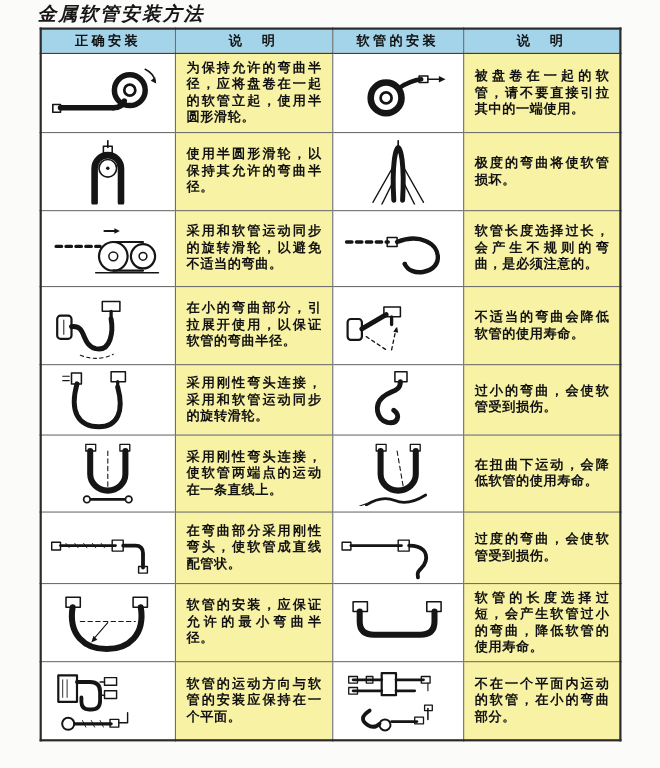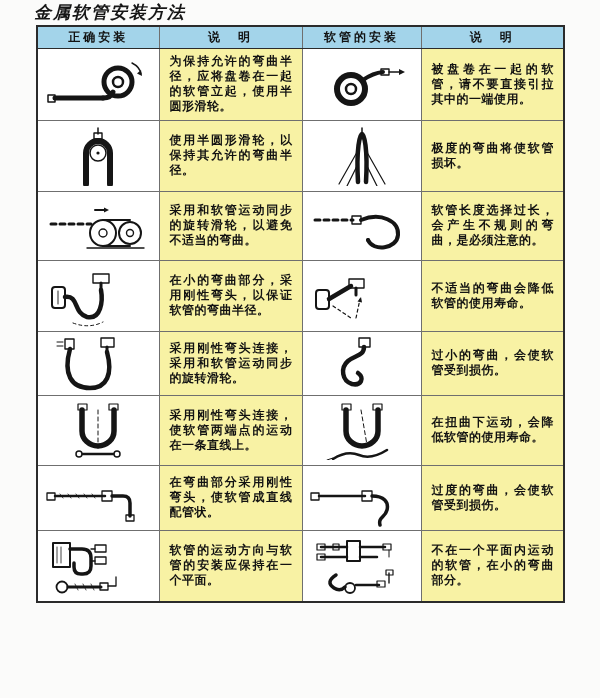--- a/index.html
+++ b/index.html
@@ -152,21 +152,21 @@
     <td class="img">
       <svg class="sketch" width="106" height="62" viewBox="0 0 106 62">
         <rect x="7" y="22" width="13" height="21" rx="3" stroke-width="2"></rect>
         <path d="M13 26 v13" stroke-width="0.9"></path>
         <path d="M20 32 C34 30 28 48 42 52 C56 55 58 36 56 25" stroke-width="4.5"></path>
         <rect x="48" y="9" width="16" height="9" stroke-width="1.4"></rect>
         <path d="M56 18 V25" stroke-width="3"></path>
         <path d="M28 58 Q44 64 58 57" stroke-width="1" stroke-dasharray="3 3"></path>
       </svg>
     </td>
-    <td class="desc">在小的弯曲部分，采用刚性弯头，以保证软管的弯曲半径。</td>
+    <td class="desc">在小的弯曲部分，引拉展开使用，以保证软管的弯曲半径。</td>
     <td class="img">
       <svg class="sketch" width="106" height="62" viewBox="0 0 106 62">
         <rect x="7" y="25" width="13" height="19" rx="3" stroke-width="2"></rect>
         <path d="M20 34 L42 21" stroke-width="4.5"></path>
         <rect x="40" y="14" width="15" height="9" stroke-width="1.4"></rect>
         <path d="M47 23 V30" stroke-width="3"></path>
         <path d="M24 41 L42 53" stroke-width="1.2" stroke-dasharray="3 3"></path>
         <path d="M47 53 L51 34" stroke-width="1.2" stroke-dasharray="3 3"></path>
         <path class="f" d="M52 32 l-3.5 4.5 4.5 1 z"></path>
       </svg>
@@ -236,20 +236,41 @@
       <svg class="sketch" width="106" height="58" viewBox="0 0 106 58">
         <rect x="2" y="24" width="8" height="7" stroke-width="1.3"></rect>
         <path d="M10 27 H56" stroke-width="2.5"></path>
         <rect x="53" y="22" width="10" height="10" stroke-width="1.3"></rect>
         <path d="M63 27 c12 0 17 6 15 14 c-2 8 -9 7 -7 15" stroke-width="3.5"></path>
       </svg>
     </td>
     <td class="desc">过度的弯曲，会使软管受到损伤。</td>
   </tr>
 
+  <tr style="height:70px">
+    <td class="img">
+      <svg class="sketch" width="106" height="58" viewBox="0 0 106 58">
+        <rect x="15" y="6" width="13" height="9" stroke-width="1.4"></rect>
+        <rect x="76" y="6" width="13" height="9" stroke-width="1.4"></rect>
+        <path d="M21 15 C17 40 32 53 52 53 C72 53 87 40 83 15" stroke-width="5.5"></path>
+        <path d="M28 28 H78" stroke-width="1" stroke-dasharray="4 3"></path>
+        <path d="M53 29 L40 44" stroke-width="1"></path>
+        <path class="f" d="M38 47 l2 -6 3.5 3.5 z"></path>
+      </svg>
+    </td>
+    <td class="desc">软管的安装，应保证允许的最小弯曲半径。</td>
+    <td class="img">
+      <svg class="sketch" width="106" height="58" viewBox="0 0 106 58">
+        <rect x="12" y="10" width="13" height="9" stroke-width="1.4"></rect>
+        <rect x="79" y="10" width="13" height="9" stroke-width="1.4"></rect>
+        <path d="M18 19 V28 Q18 40 31 40 H73 Q86 40 86 28 V19" stroke-width="5.5"></path>
+      </svg>
+    </td>
+    <td class="desc">软管的长度选择过短，会产生软管过小的弯曲，降低软管的使用寿命。</td>
+  </tr>
 
   <tr style="height:72px">
     <td class="img">
       <svg class="sketch" width="106" height="62" viewBox="0 0 106 62">
         <rect x="8" y="8" width="17" height="24" stroke-width="2"></rect>
         <path d="M12 12 v16 M16 12 v16" stroke-width="0.8"></path>
         <path d="M25 14 h12 q9 0 9 9 v8 q0 8 -8 8 h-2 q-7 0 -7 -7 v-4" stroke-width="3.5"></path>
         <rect x="50" y="10" width="11" height="7" stroke-width="1.3"></rect>
         <rect x="50" y="22" width="11" height="7" stroke-width="1.3"></rect>
         <path d="M46 14 h4 M46 26 h4" stroke-width="1.4"></path>

